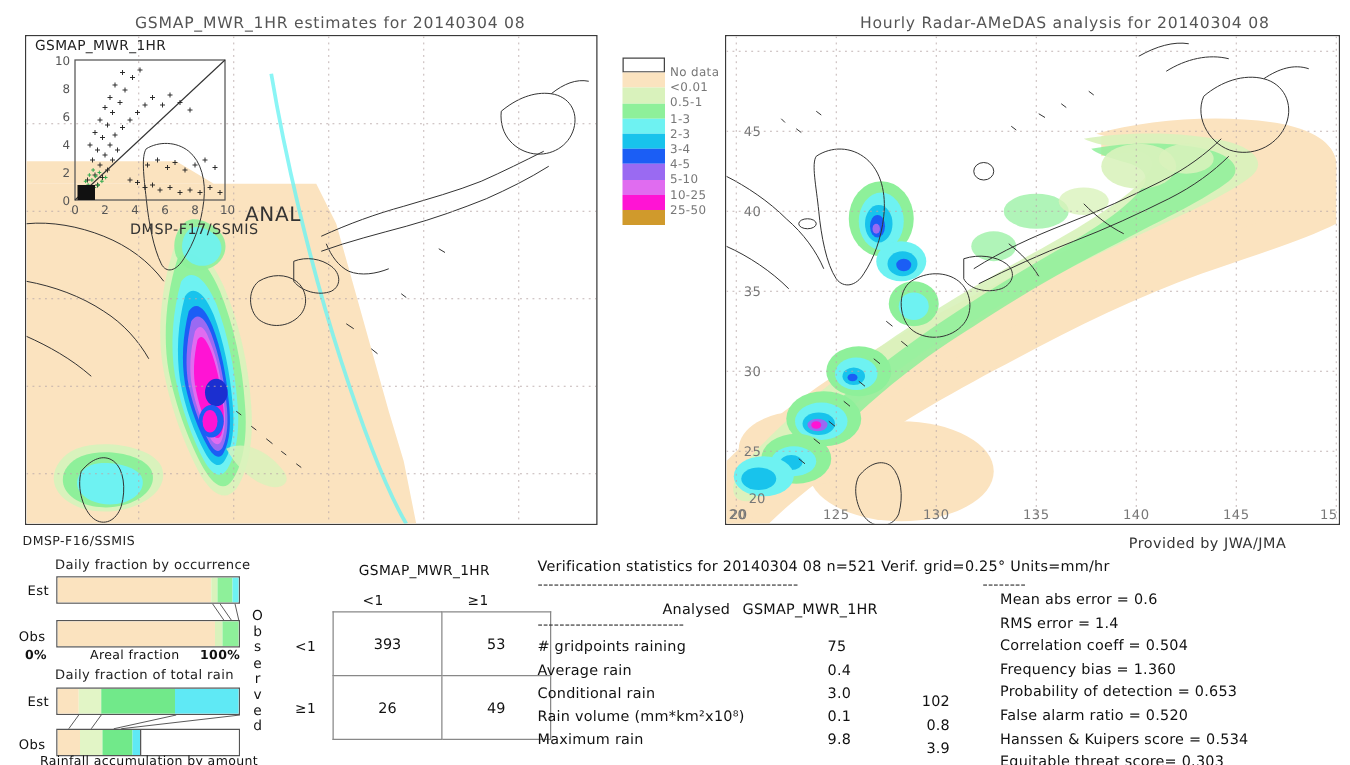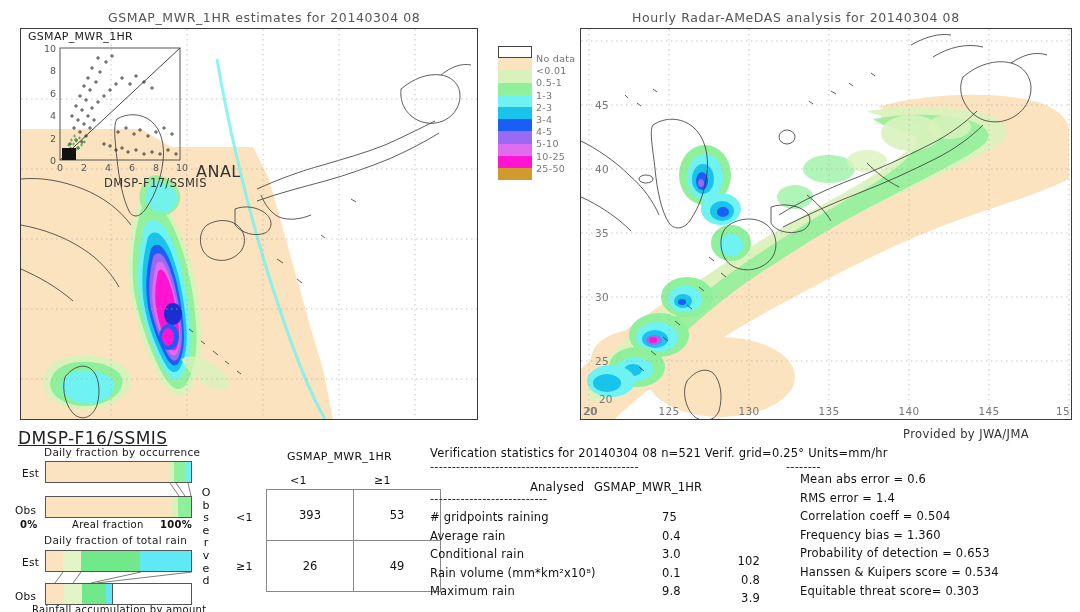--- a/index.html
+++ b/index.html
@@ -251,21 +251,21 @@
     <div>1-3</div>
     <div>2-3</div>
     <div>3-4</div>
     <div>4-5</div>
     <div>5-10</div>
     <div>10-25</div>
     <div>25-50</div>
   </div>
 </div>
 
-<div class="ttl abs" style="left:632px;top:10px;">Hourly Radar-AMeDAS analysis for 20140304 08</div>
+<div class="ttl abs" style="left:688px;top:10px;">Hourly Radar-AMeDAS analysis for 20140304 08</div>
 
 <div class="panel-frame" style="left:580px;top:28px;width:492px;height:392px;">
   <div class="maparea">
     <svg width="490" height="390" viewBox="0 0 490 390">
       <defs>
           <clipPath id="rclip">
             <rect x="0" y="0" width="490" height="390"></rect>
           </clipPath>
         </defs>
       <g clip-path="url(#rclip)">
@@ -408,21 +408,21 @@
           <text x="408" y="386">145</text>
           <text x="482" y="386">15</text>
         </g>
       </g>
     </svg>
   </div>
   <div class="abs" style="left:18px;top:364px;font-size:10.5px;color:#777;">20</div>
   <div class="prov abs" style="left:322px;top:398px;color:#333;font-size:11.5px;">Provided by JWA/JMA</div>
 </div>
 
-<div class="abs" style="left:18px;top:428px;font-size:17px;color:#222;letter-spacing:.4px;text-decoration:underline;">DMSP-F16/SSMIS</div>
+<div class="abs" style="left:18px;top:428px;font-size:10px;color:#222;letter-spacing:.4px;">DMSP-F16/SSMIS</div>
 
 <div class="fr-title abs" style="left:44px;top:446px;">Daily fraction by occurrence</div>
 
 <div class="fr-side abs" style="left:22px;top:467px;">Est</div>
 <div class="bar" style="left:45px;top:461px;width:147px;height:22px;">
   <span style="background:#fbe3bf;width:85%;"></span>
   <span style="background:#d9f2bc;width:3.5%;"></span>
   <span style="background:#8ef09a;width:8%;"></span>
   <span style="background:#6ef2f2;width:3.5%;"></span>
 </div>
@@ -534,15 +534,16 @@
   </div>
 </div>
 
 <div class="st-dash abs" style="left:786px;top:460px;color:#333;">--------</div>
 <div class="abs" style="left:800px;top:472px;">
   <div class="st" style="height:18.6px;">Mean abs error = 0.6</div>
   <div class="st" style="height:18.6px;">RMS error = 1.4</div>
   <div class="st" style="height:18.6px;">Correlation coeff = 0.504</div>
   <div class="st" style="height:18.6px;">Frequency bias = 1.360</div>
   <div class="st" style="height:18.6px;">Probability of detection = 0.653</div>
+  <div class="st" style="height:18.6px;">False alarm ratio = 0.520</div>
   <div class="st" style="height:18.6px;">Hanssen &amp; Kuipers score = 0.534</div>
   <div class="st" style="height:18.6px;">Equitable threat score= 0.303</div>
 </div>
 
 </body></html>

